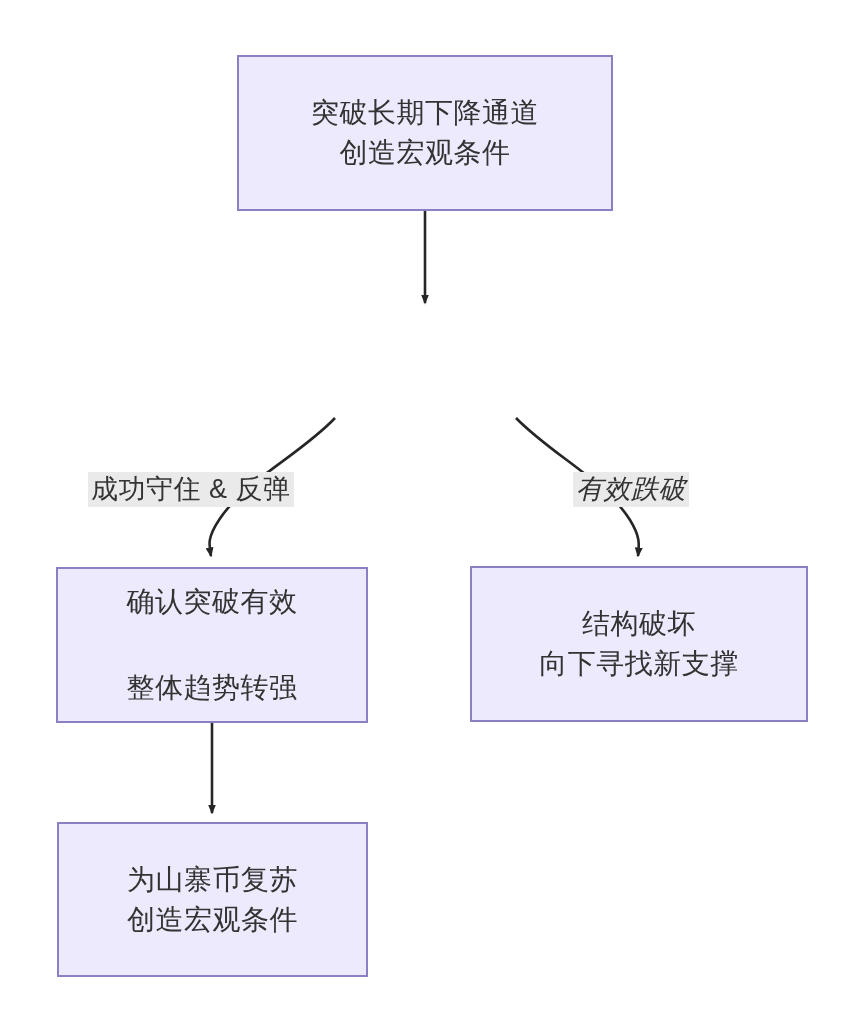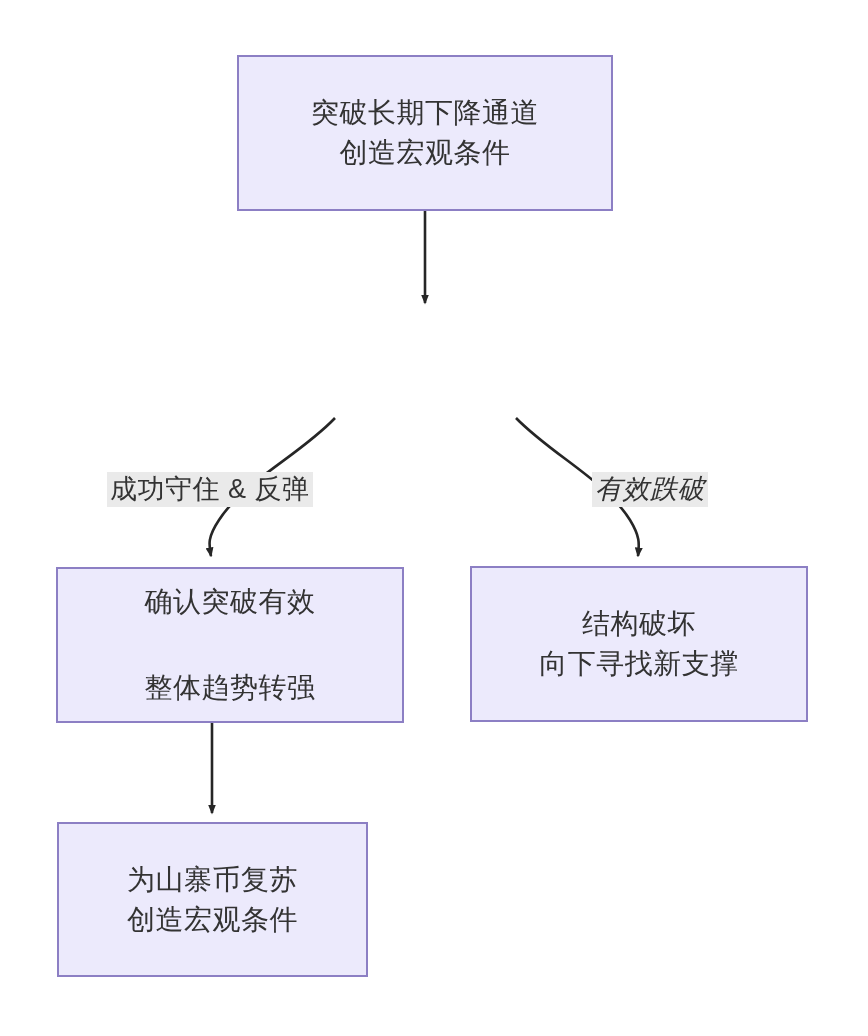--- a/index.html
+++ b/index.html
@@ -42,35 +42,34 @@
     letter-spacing: 0.5px;
     text-align: right;
     font-family: "Liberation Sans", "DejaVu Sans", sans-serif;
   }
   .node .line {
     display: block;
     white-space: nowrap;
   }
   #node-breakout   { left: 237px; top: 55px;  width: 376px; height: 156px; }
   #node-retest     { left: 237px; top: 312px; width: 376px; height: 106px; }
-  #node-confirm    { left: 56px;  top: 567px; width: 348px; height: 156px; gap: 46px; }
+  #node-confirm    { left: 56px;  top: 567px; width: 312px; height: 156px; gap: 46px; }
   #node-breakdown  { left: 470px; top: 566px; width: 338px; height: 156px; }
   #node-altseason  { left: 57px;  top: 822px; width: 311px; height: 155px; }
 
   .edge-label {
     position: absolute;
     background: #EAEAEA;
     color: #333333;
     font-size: 27px;
     line-height: 1.15;
     white-space: nowrap;
     padding: 2px 3px;
     font-family: "Liberation Sans", "DejaVu Sans", sans-serif;
     letter-spacing: 0.5px;
-    margin-left: 19px;
   }
   #label-hold  { left: 88px;  top: 472px; }
   #label-break { left: 573px; top: 472px; font-style: italic; }
 </style>
 </head>
 <body>
 
 <div id="flowchart-root">
 
   <svg id="edge-layer" viewBox="0 0 868 1036" width="868" height="1036" xmlns="http://www.w3.org/2000/svg">

